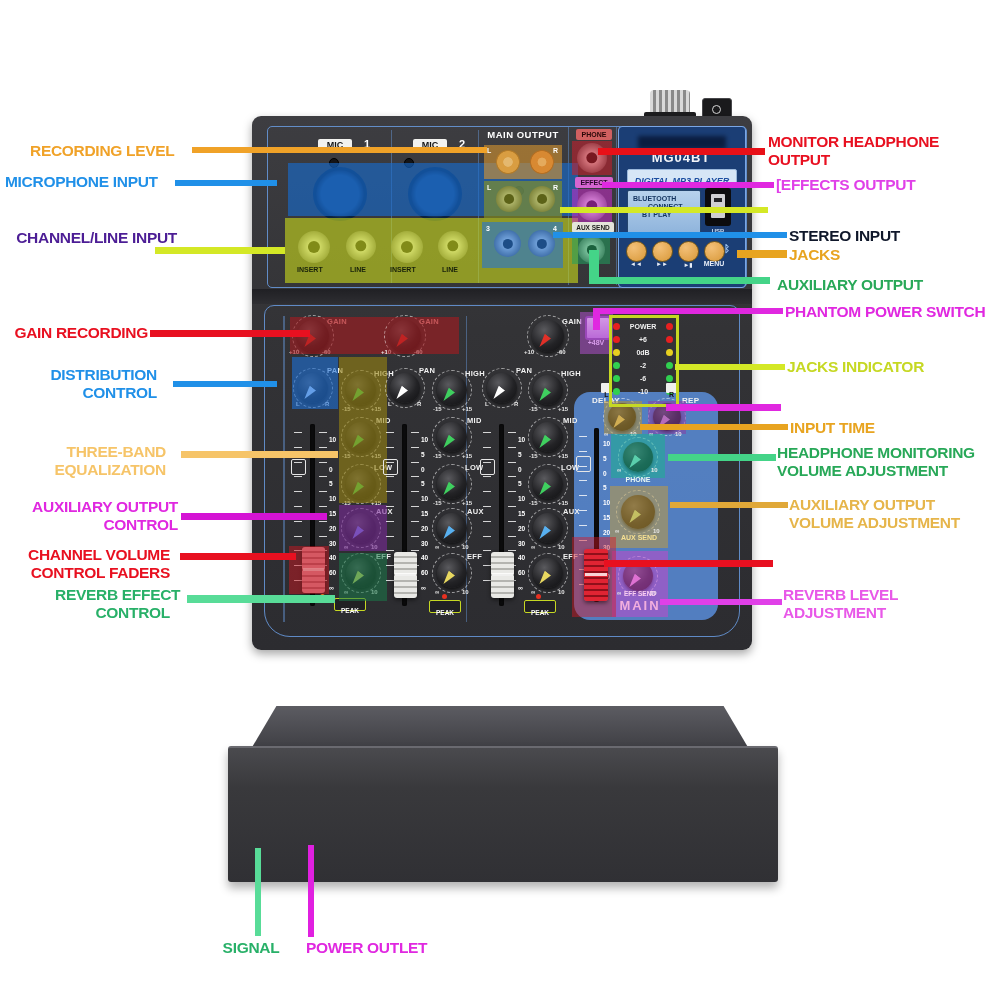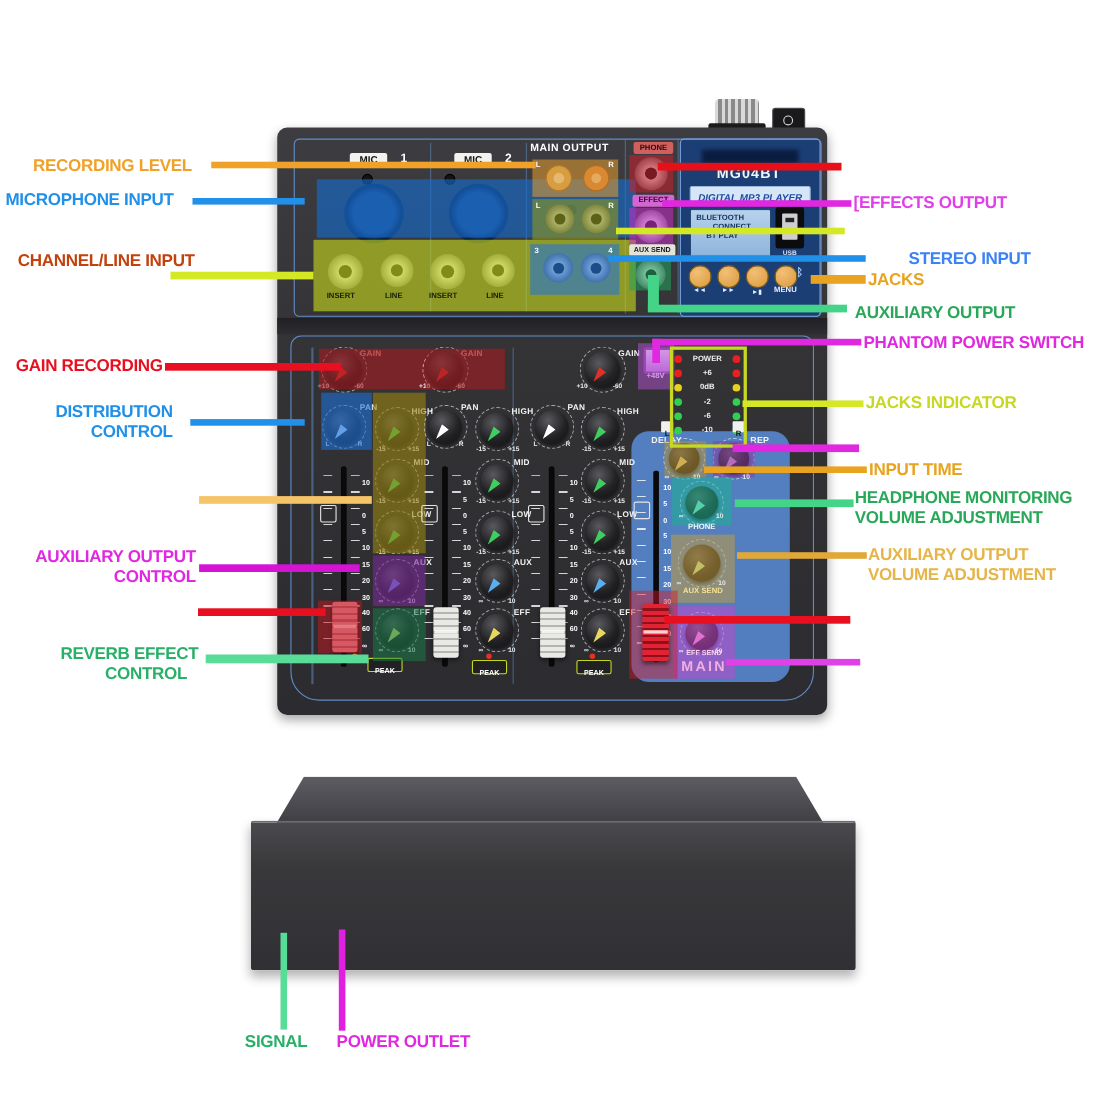--- a/index.html
+++ b/index.html
@@ -76,21 +76,21 @@
     <div class="jack" style="left:298px;top:231px;width:32px;height:32px"></div>
     <div class="jack" style="left:346px;top:231px;width:30px;height:30px"></div>
     <div class="jack" style="left:391px;top:231px;width:32px;height:32px"></div>
     <div class="jack" style="left:438px;top:231px;width:30px;height:30px"></div>
     <div class="hl" style="left:285px;top:218px;width:293px;height:65px;background:rgba(198,214,28,.62)"></div>
     <div class="abs t7" style="left:297px;top:266px;color:#17200a;font-weight:bold">INSERT</div>
     <div class="abs t7" style="left:350px;top:266px;color:#17200a;font-weight:bold">LINE</div>
     <div class="abs t7" style="left:390px;top:266px;color:#17200a;font-weight:bold">INSERT</div>
     <div class="abs t7" style="left:442px;top:266px;color:#17200a;font-weight:bold">LINE</div>
 
-    <div class="abs" style="left:482px;top:129px;width:82px;text-align:left;color:#fff;font-size:9.5px;font-weight:bold;letter-spacing:.5px">MAIN OUTPUT</div>
+    <div class="abs" style="left:482px;top:129px;width:82px;text-align:center;color:#fff;font-size:9.5px;font-weight:bold;letter-spacing:.5px">MAIN OUTPUT</div>
     <div class="abs" style="left:496px;top:150px;width:24px;height:24px;border-radius:50%;background:radial-gradient(circle,#f6ecd0 26%,#d9a85c 30% 62%,#7e5420 66%)"></div>
     <div class="abs" style="left:530px;top:150px;width:24px;height:24px;border-radius:50%;background:radial-gradient(circle,#f4c8a4 24%,#d87638 28% 62%,#7e3410 66%)"></div>
     <div class="hl" style="left:484px;top:145px;width:78px;height:34px;background:rgba(216,150,46,.6)"></div>
     <div class="abs t7" style="left:487px;top:147px;color:#fff;font-weight:bold">L</div>
     <div class="abs t7" style="left:553px;top:147px;color:#fff;font-weight:bold">R</div>
     <div class="jack" style="left:496px;top:186px;width:26px;height:26px"></div>
     <div class="jack" style="left:529px;top:186px;width:26px;height:26px"></div>
     <div class="hl" style="left:484px;top:181px;width:78px;height:37px;background:rgba(142,152,26,.6)"></div>
     <div class="abs t7" style="left:487px;top:184px;color:#fff;font-weight:bold">L</div>
     <div class="abs t7" style="left:553px;top:184px;color:#fff;font-weight:bold">R</div>
@@ -431,43 +431,55 @@
 
   <div class="line" style="left:255px;top:848px;width:6px;height:88px;background:#58dc98"></div>
   <div class="line" style="left:308px;top:845px;width:6px;height:92px;background:#e020e0"></div>
 
   <div class="ann la" style="left:30px;top:142px;width:142px;color:#f0a228">
       <div>RECORDING LEVEL</div>
     </div>
   <div class="ann la" style="left:5px;top:173px;width:150px;color:#2090e8">
       <div>MICROPHONE INPUT</div>
     </div>
-  <div class="ann la" style="left:12px;top:229px;width:165px;color:#c2410c">
+  <div class="ann la" style="left:12px;top:229px;width:165px;color:#4c1d95">
       <div>CHANNEL/LINE INPUT</div>
     </div>
   <div class="ann la" style="left:5px;top:324px;width:143px;color:#e81020">
       <div>GAIN RECORDING</div>
     </div>
   <div class="ann la" style="left:45px;top:366px;width:112px;color:#2090e8">
       <div>DISTRIBUTION</div>
       <div>CONTROL</div>
     </div>
+  <div class="ann la" style="left:48px;top:443px;width:118px;color:#f6c468">
+      <div>THREE-BAND</div>
+      <div>EQUALIZATION</div>
+    </div>
   <div class="ann la" style="left:28px;top:498px;width:150px;color:#e028e0">
       <div>AUXILIARY OUTPUT</div>
       <div>CONTROL</div>
     </div>
+  <div class="ann la" style="left:28px;top:546px;width:142px;color:#e81020">
+      <div>CHANNEL VOLUME</div>
+      <div>CONTROL FADERS</div>
+    </div>
   <div class="ann la" style="left:55px;top:586px;width:115px;color:#28b068">
       <div>REVERB EFFECT</div>
       <div>CONTROL</div>
     </div>
 
+  <div class="ann" style="left:768px;top:133px;color:#e81020">
+      <div>MONITOR HEADPHONE</div>
+      <div>OUTPUT</div>
+    </div>
   <div class="ann" style="left:776px;top:176px;color:#e040e8">
       <div>[EFFECTS OUTPUT</div>
     </div>
-  <div class="ann" style="left:826px;top:227px;color:#3b82f6">
+  <div class="ann" style="left:789px;top:227px;color:#0f172a">
       <div>STEREO INPUT</div>
     </div>
   <div class="ann" style="left:789px;top:246px;color:#e8a420">
       <div></div>
       <div>JACKS</div>
     </div>
   <div class="ann" style="left:777px;top:276px;color:#28a858">
       <div>AUXILIARY OUTPUT</div>
     </div>
   <div class="ann" style="left:785px;top:303px;color:#e028e0">
@@ -480,20 +492,24 @@
       <div>INPUT TIME</div>
     </div>
   <div class="ann" style="left:777px;top:444px;color:#28a858">
       <div>HEADPHONE MONITORING</div>
       <div>VOLUME ADJUSTMENT</div>
     </div>
   <div class="ann" style="left:789px;top:496px;color:#e6b54a">
       <div>AUXILIARY OUTPUT</div>
       <div>VOLUME ADJUSTMENT</div>
     </div>
+  <div class="ann" style="left:783px;top:586px;color:#e858e8">
+      <div>REVERB LEVEL</div>
+      <div>ADJUSTMENT</div>
+    </div>
 
   <div class="ann" style="left:218px;top:939px;width:66px;text-align:center;color:#28b068">
       <div>SIGNAL</div>
     </div>
   <div class="ann" style="left:306px;top:939px;color:#e028e0">
       <div>POWER OUTLET</div>
     </div>
 
 </div>
 

